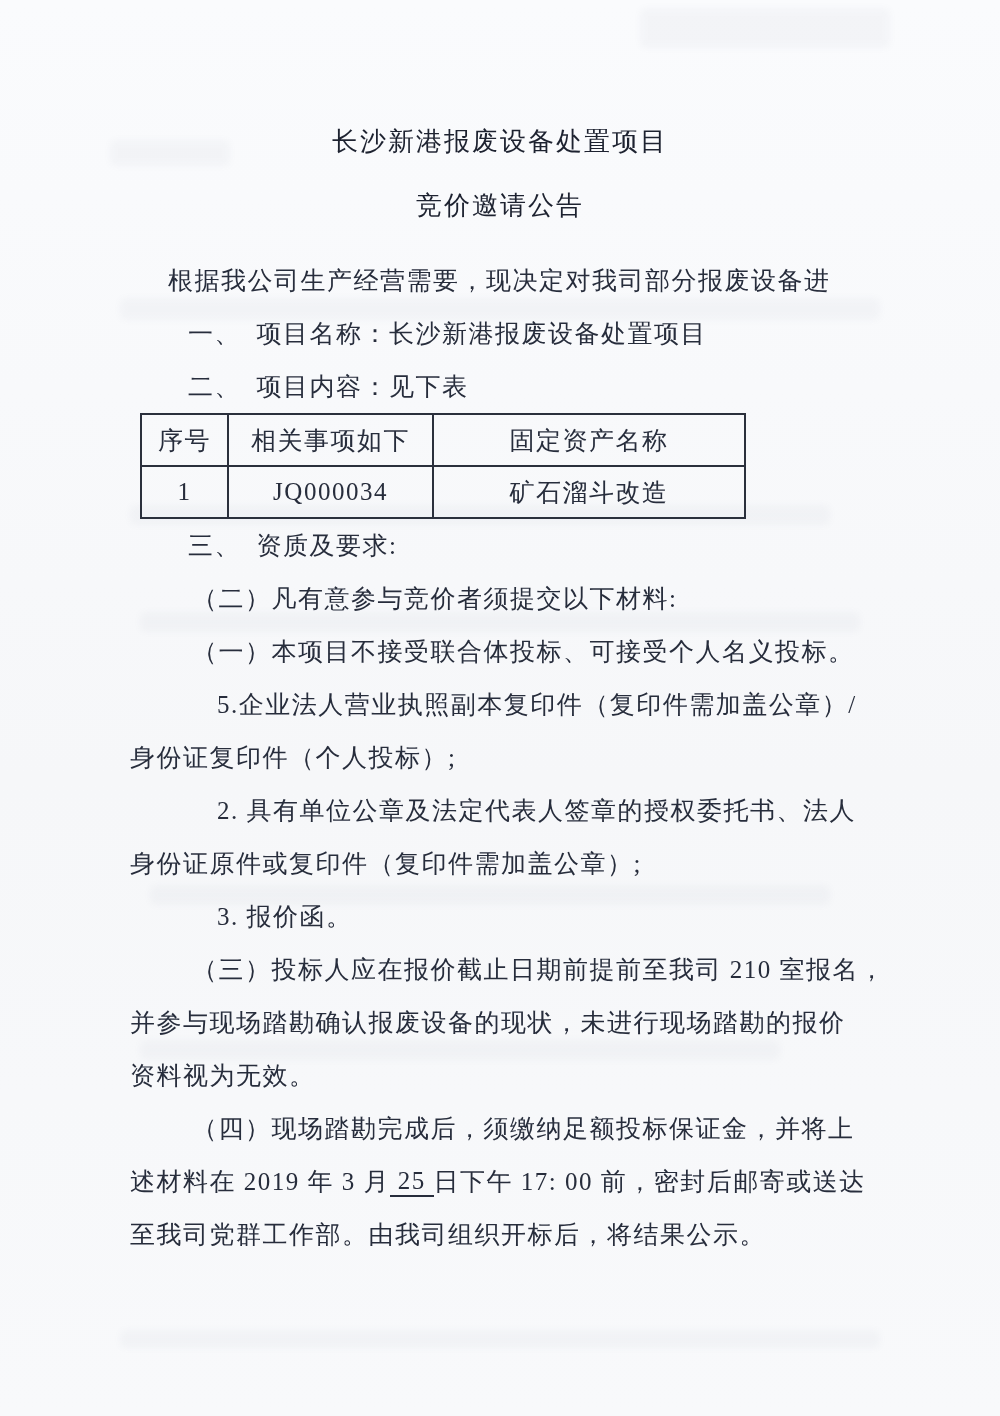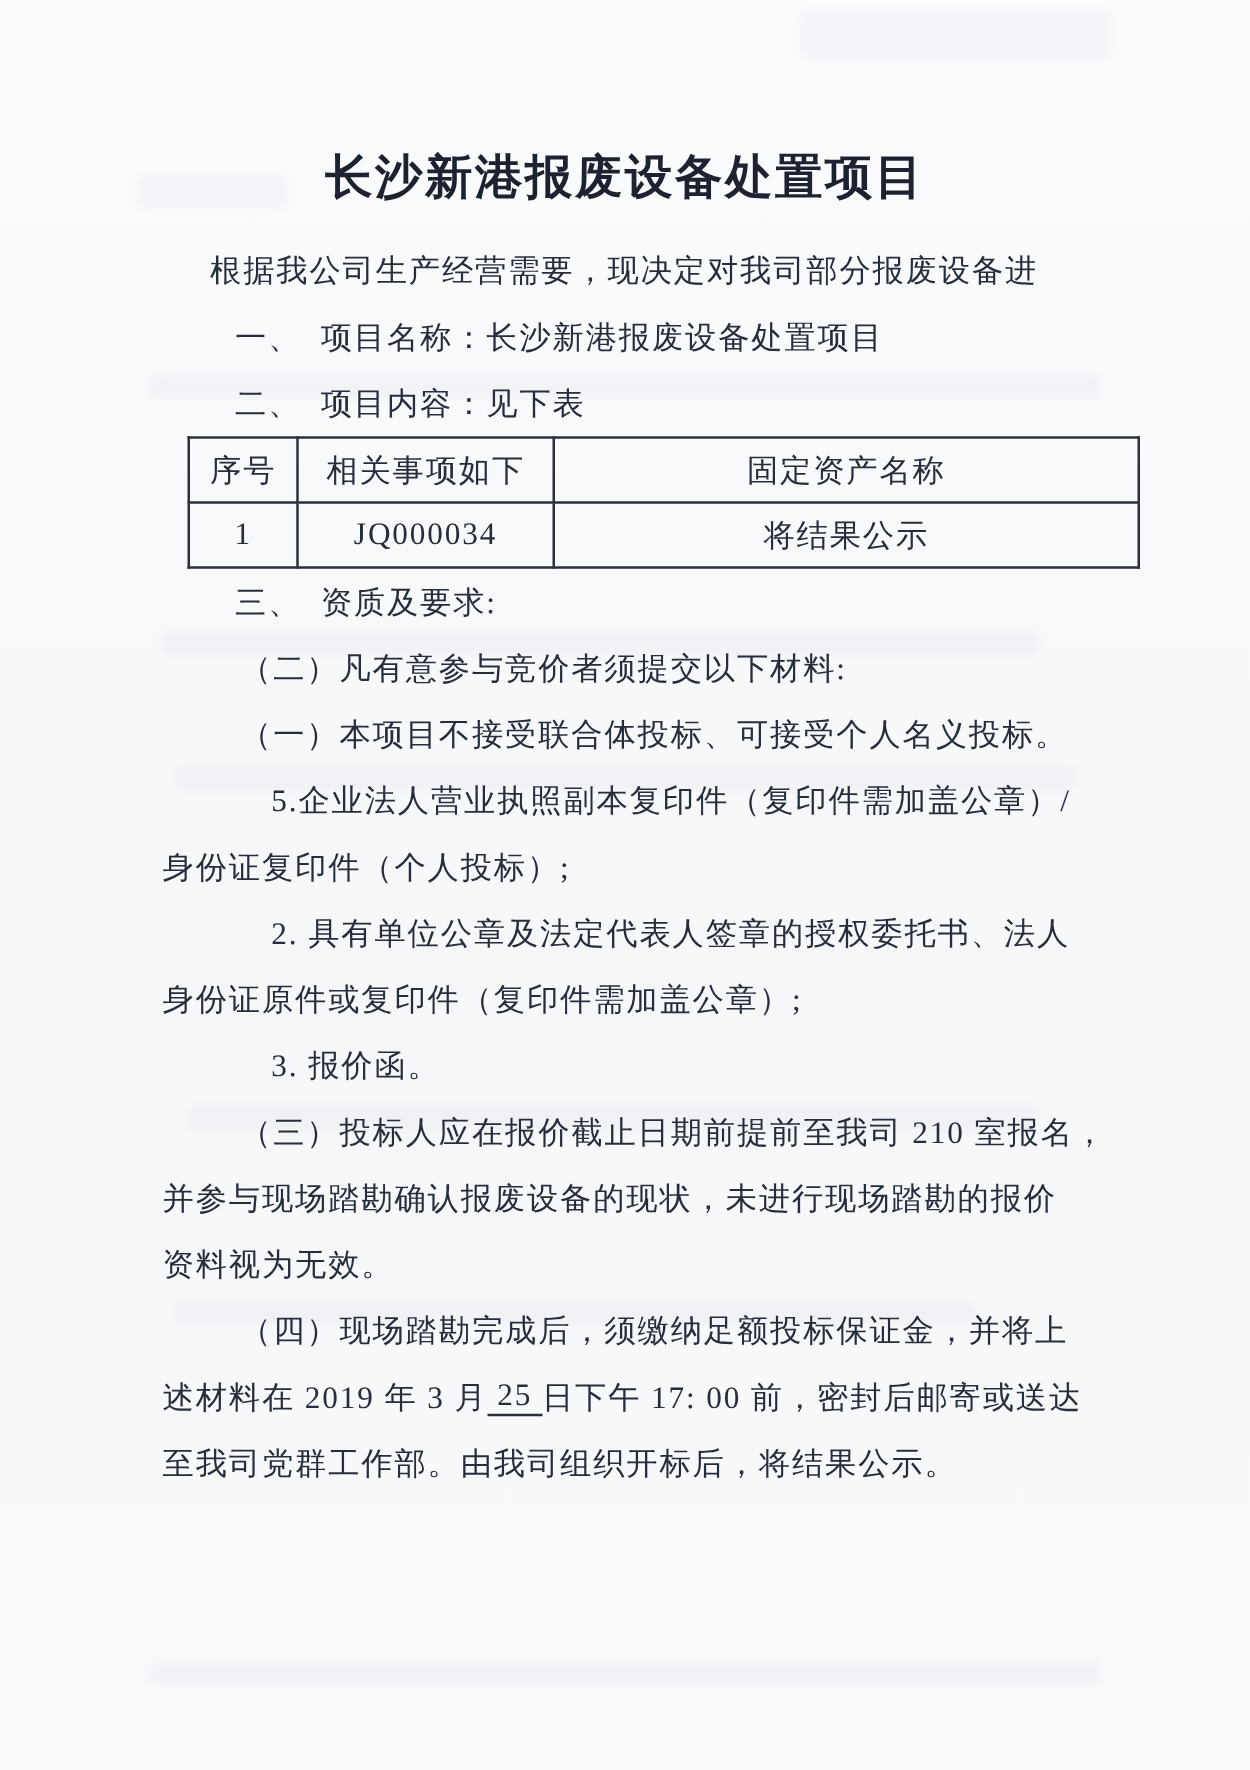--- a/index.html
+++ b/index.html
@@ -12,35 +12,35 @@
     font-family:"Liberation Serif","DejaVu Serif",serif;
     overflow:hidden;
   }
   
   .smudge {
     position:absolute; background:#8a93a6; opacity:0.055;
     filter:blur(3px); border-radius:6px; pointer-events:none;
   }
   .title-block { padding-top:110px; text-align:center; position:relative; }
   .title-line {
-    font-size:38px; font-weight:bold; line-height:64px;
+    font-size:26px; font-weight:normal; line-height:64px;
     letter-spacing:2px; color:#1d2230; white-space:pre;
   }
   .content { margin:16px 118px 0 130px; position:relative; }
   .line {
     height:53px; display:flex; align-items:center;
     font-size:25px; letter-spacing:1.5px; white-space:pre; color:#272d3c;
   }
   .ind-a { padding-left:38px; }   
   .ind-b { padding-left:58px; }   
   .ind-c { padding-left:62px; }   
   .ind-d { padding-left:87px; }   
   table.assets {
     border-collapse:collapse; table-layout:fixed;
-    width:762px; margin-left:20px;
+    width:606px; margin-left:10px;
     background:transparent;
   }
   table.assets td {
     border:2px solid #2b303c; text-align:center; vertical-align:middle;
     height:50px; font-size:25px; letter-spacing:1.5px; color:#272d3c;
     padding:0; overflow:hidden;
   }
   td.code { letter-spacing:2px; }
   .u { border-bottom:2px solid #272d3c; }
 </style>
@@ -53,20 +53,21 @@
   <div class="smudge" style="left:110px; top:140px; width:120px; height:26px;"></div>
   <div class="smudge" style="left:120px; top:298px; width:760px; height:22px;"></div>
   <div class="smudge" style="left:130px; top:505px; width:700px; height:20px;"></div>
   <div class="smudge" style="left:140px; top:612px; width:720px; height:20px;"></div>
   <div class="smudge" style="left:150px; top:885px; width:680px; height:20px;"></div>
   <div class="smudge" style="left:140px; top:1040px; width:640px; height:20px;"></div>
   <div class="smudge" style="left:120px; top:1330px; width:760px; height:18px;"></div>
 
   <div class="title-block">
     <div class="title-line">长沙新港报废设备处置项目</div>
+    <div class="title-line">竞价邀请公告</div>
   </div>
 
   <div class="content">
 
     <div class="line ind-a">根据我公司生产经营需要，现决定对我司部分报废设备进</div>
 
     <div class="line ind-b">一、  项目名称：长沙新港报废设备处置项目</div>
     <div class="line ind-b">二、  项目内容：见下表</div>
 
     <table class="assets">
@@ -77,21 +78,21 @@
         </colgroup>
       <tbody>
         <tr>
           <td>序号</td>
           <td>相关事项如下</td>
           <td>固定资产名称</td>
         </tr>
         <tr>
           <td>1</td>
           <td class="code">JQ000034</td>
-          <td>将结果公示</td>
+          <td>矿石溜斗改造</td>
         </tr>
       </tbody>
     </table>
 
     <div class="line ind-b">三、  资质及要求:</div>
 
     <div class="line ind-c">（二）凡有意参与竞价者须提交以下材料:</div>
     <div class="line ind-c">（一）本项目不接受联合体投标、可接受个人名义投标。</div>
 
     <div class="line ind-d">5.企业法人营业执照副本复印件（复印件需加盖公章）/</div>

